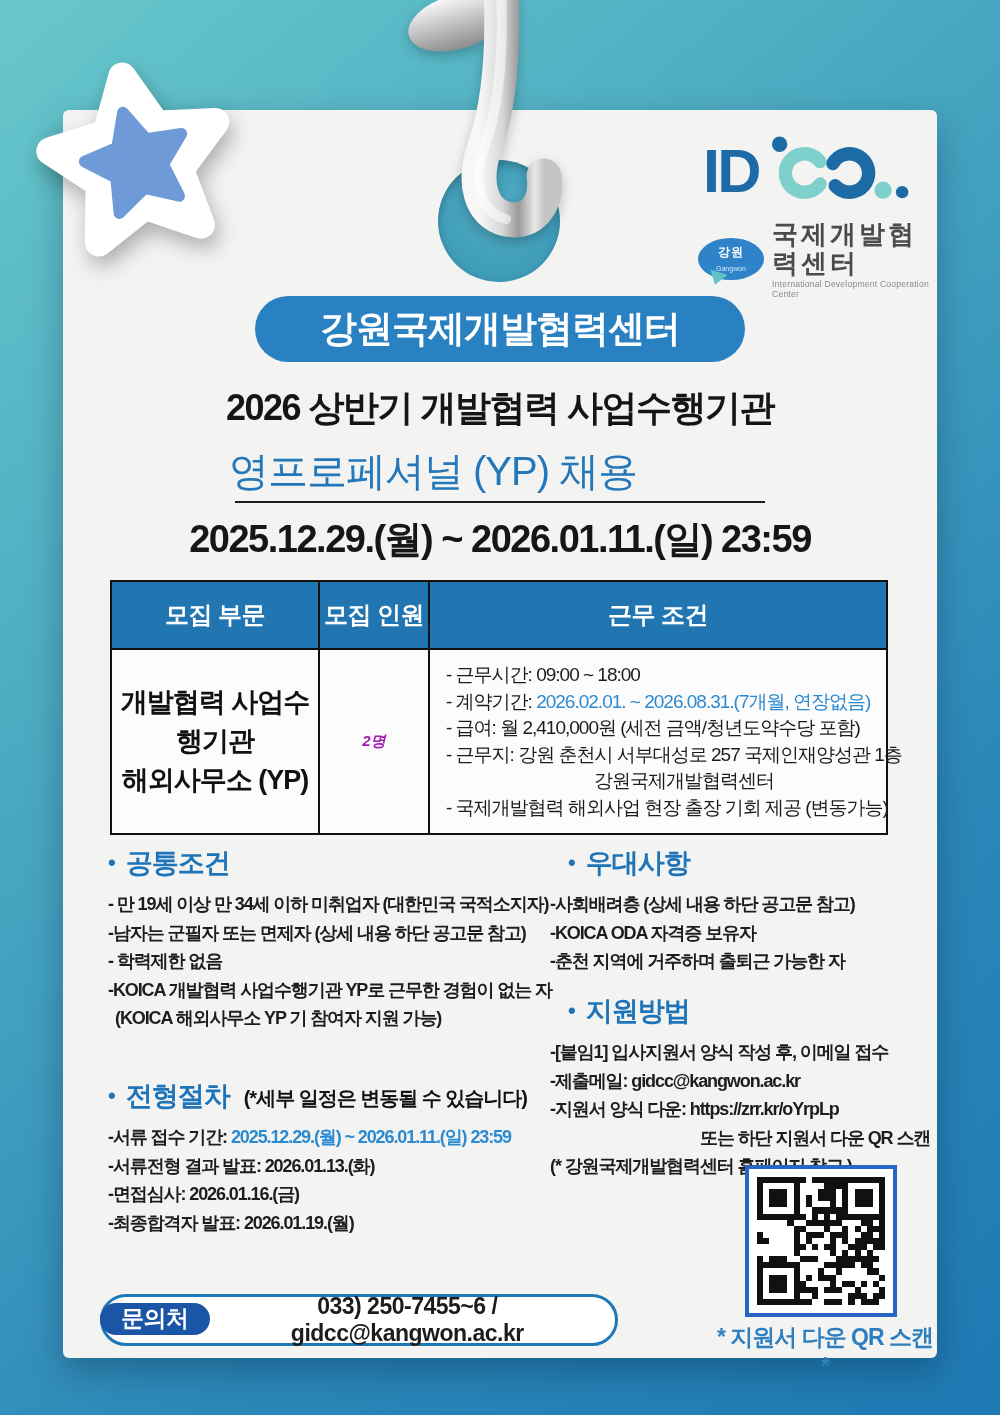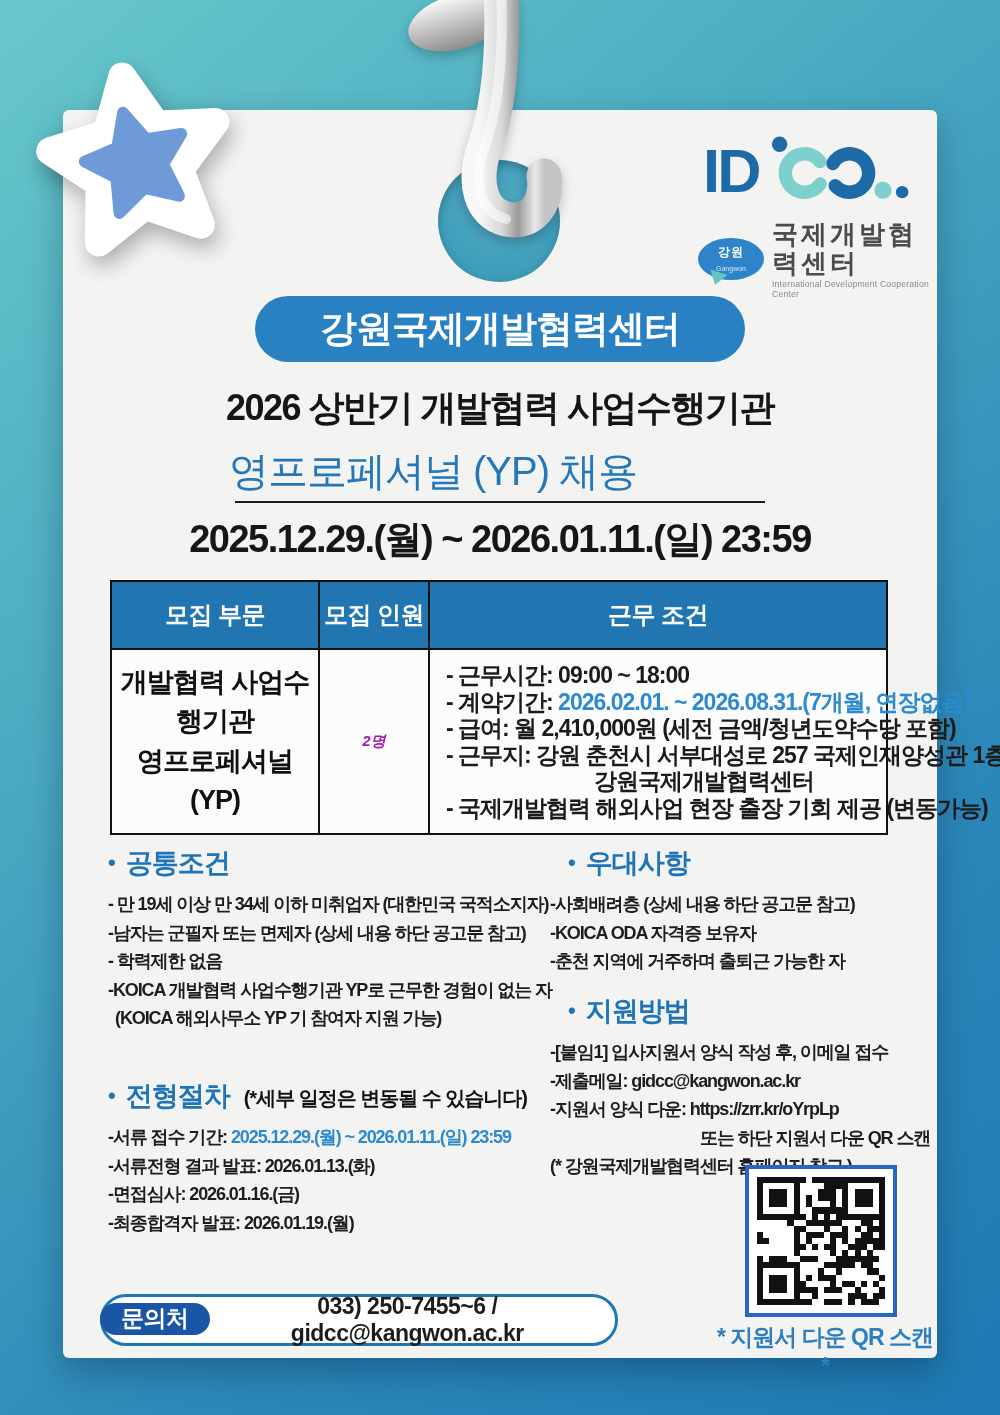--- a/index.html
+++ b/index.html
@@ -53,21 +53,21 @@
 
   
   .jobtable{position:absolute;left:110px;top:580px;width:776px;border-collapse:collapse;table-layout:fixed;}
   .jobtable th,.jobtable td{border:2px solid #111;}
   .jobtable th{background:#2176b2;color:#fff;font-weight:bold;font-size:24px;height:64px;letter-spacing:-0.5px;margin-left:40px;}
   .jobtable td{background:#fcfcfc;vertical-align:middle;}
   .col1{width:208px}.col2{width:110px}.col3{width:458px}
   .cell-pos{text-align:center;font-weight:bold;font-size:27px;color:#111;line-height:1.45;letter-spacing:-1px;}
   .cell-count{text-align:center;font-weight:bold;font-size:15px;color:#a21caf;font-style:italic;}
   .cell-cond{padding:12px 10px 12px 16px;}
-  .cond-line{font-weight:bold;font-size:23px;color:#1b1b1b;line-height:26.5px;letter-spacing:-1px;white-space:nowrap;}
+  .cond-line{font-weight:normal;font-size:19px;color:#1b1b1b;line-height:26.5px;letter-spacing:-1px;white-space:nowrap;}
   .cond-line .accent{color:#2b8ad0;}
   .cond-center{padding-left:148px;}
 
   
   .section{position:absolute;}
   .sec-head{display:flex;align-items:baseline;gap:10px;margin-bottom:9px;}
   .sec-bullet{color:#1e74b8;font-size:22px;font-weight:bold;position:relative;top:-2px;}
   .sec-title{color:#1e74b8;font-weight:bold;font-size:27px;letter-spacing:-1px;}
   .sec-note{color:#111;font-weight:bold;font-size:20px;letter-spacing:-1px;margin-left:4px;}
   .sec-item{font-weight:bold;font-size:18px;color:#1d1d1d;line-height:28.5px;letter-spacing:-1.1px;white-space:nowrap;}
@@ -172,21 +172,21 @@
       </colgroup>
     <tbody>
         <tr>
       <th>모집 부문</th>
       <th>모집 인원</th>
       <th>근무 조건</th>
     </tr>
     <tr>
       <td class="cell-pos">
         <div>개발협력 사업수행기관</div>
-        <div>영프로페셔널 (YP)</div>
+        <div>해외사무소 (YP)</div>
       </td>
       <td class="cell-count">2명</td>
       <td class="cell-cond">
         <div class="cond-line"><span>- 근무시간: 09:00 ~ 18:00</span><span class="accent"></span></div>
         <div class="cond-line"><span>- 계약기간: </span><span class="accent">2026.02.01. ~ 2026.08.31.(7개월, 연장없음)</span></div>
         <div class="cond-line"><span>- 급여: 월 2,410,000원 (세전 금액/청년도약수당 포함)</span><span class="accent"></span></div>
         <div class="cond-line"><span>- 근무지: 강원 춘천시 서부대성로 257 국제인재양성관 1층</span><span class="accent"></span></div>
         <div class="cond-line cond-center"><span>강원국제개발협력센터</span></div>
         <div class="cond-line"><span>- 국제개발협력 해외사업 현장 출장 기회 제공 (변동가능)</span><span class="accent"></span></div>
       </td>

